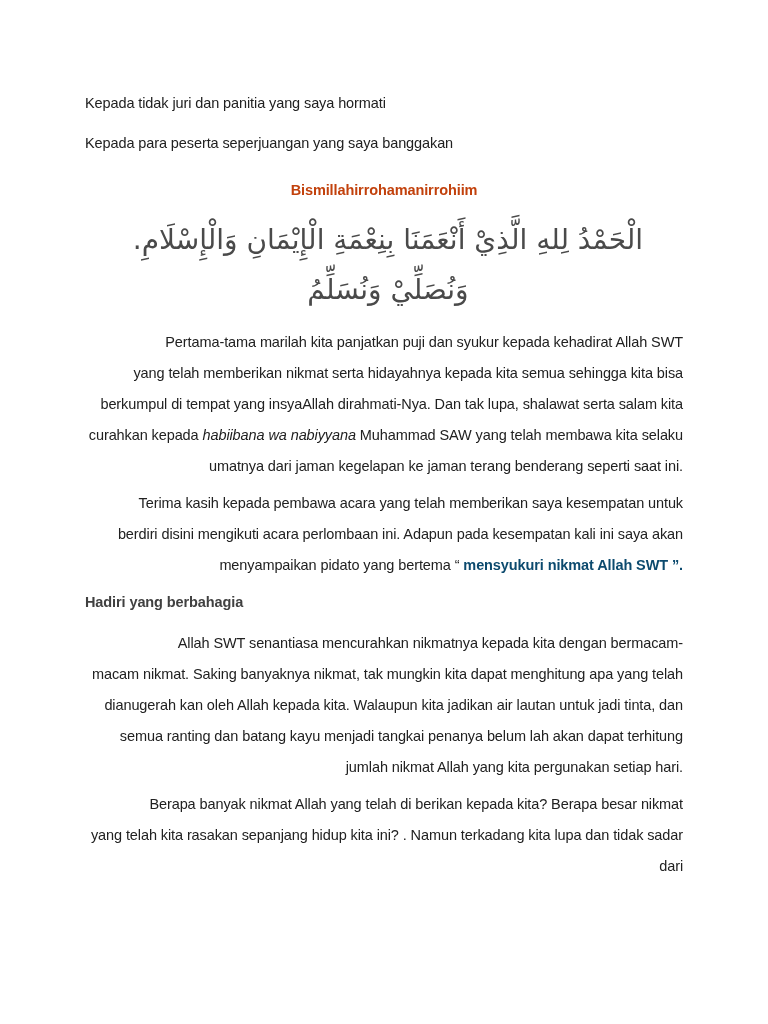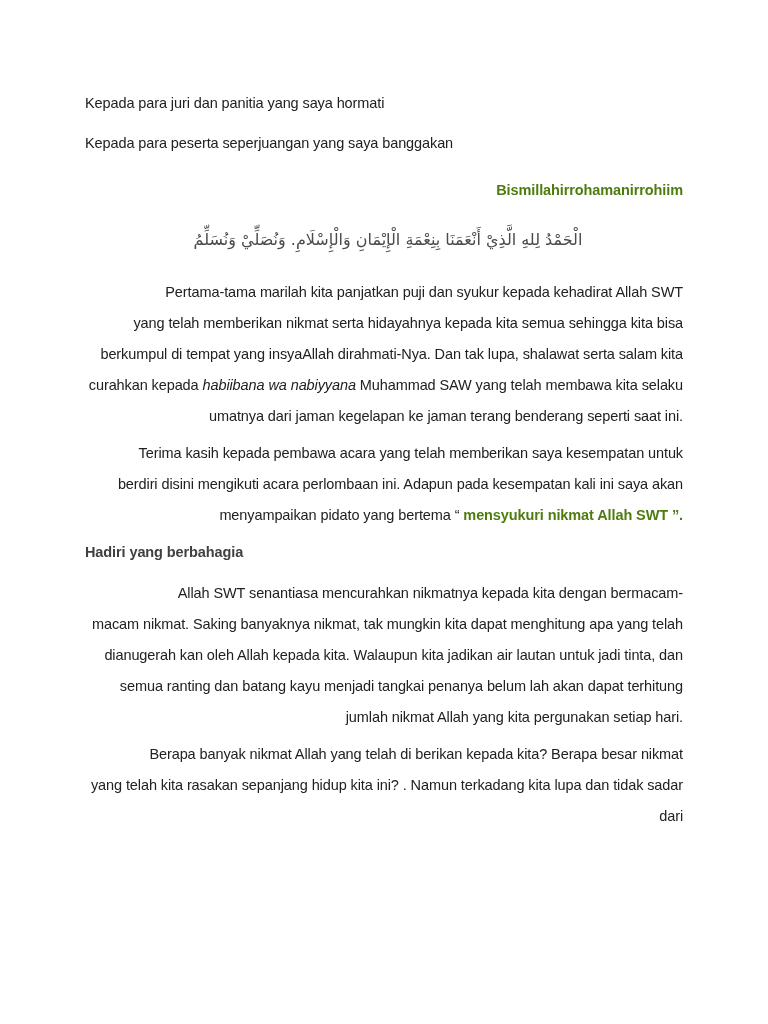--- a/index.html
+++ b/index.html
@@ -20,54 +20,54 @@
     letter-spacing: -0.1px;
     line-height: 31px;
     color: #212121;
     overflow: hidden;
   }
   p { margin: 0; }
   .sal-line {
     margin: 0 0 9px 0;
   }
   .center-bold {
-    text-align: right;
+    text-align: center;
     font-weight: bold;
-    color: #4d7c0f;
+    color: #c2410c;
     margin: 16px 0 9px 0;
   }
   .arabic-block {
     text-align: center;
     direction: rtl;
     font-family: "DejaVu Sans", sans-serif;
-    font-size: 16px;
+    font-size: 28px;
     line-height: 50px;
     color: #4a4a4a;
     margin: 6px 0 12px 8px;
   }
   .arabic-line { display: block; }
   .para {
     text-indent: 46px;
     margin: 0 0 6px 0;
     text-align: right;
   }
   .inline-italic { font-style: italic; }
-  .inline-bold { font-weight: bold; color: #4d7c0f; font-style: normal; }
+  .inline-bold { font-weight: bold; color: #0c4a6e; font-style: normal; }
   .section-heading {
     font-weight: bold;
     color: #404040;
     margin: 0 0 10px 0;
   }
 </style>
 </head>
 <body>
 
 <div class="page">
 
-  <p class="sal-line">Kepada para juri dan panitia yang saya hormati</p>
+  <p class="sal-line">Kepada tidak juri dan panitia yang saya hormati</p>
   <p class="sal-line">Kepada para peserta seperjuangan yang saya banggakan</p>
 
   <p class="center-bold">Bismillahirrohamanirrohiim</p>
 
   <div class="arabic-block">
     <span class="arabic-line">الْحَمْدُ لِلهِ الَّذِيْ أَنْعَمَنَا بِنِعْمَةِ الْإِيْمَانِ وَالْإِسْلَامِ. وَنُصَلِّيْ وَنُسَلِّمُ</span>
   </div>
 
   <p class="para"><span>Pertama-tama marilah kita panjatkan puji dan syukur kepada kehadirat Allah SWT yang telah memberikan nikmat serta hidayahnya kepada kita semua sehingga kita bisa berkumpul di tempat yang insyaAllah dirahmati-Nya. Dan tak lupa, shalawat serta salam kita curahkan kepada </span><span class="inline-italic">habiibana wa nabiyyana</span><span> Muhammad SAW yang telah membawa kita selaku umatnya dari jaman kegelapan ke jaman terang benderang seperti saat ini.</span></p>
 

